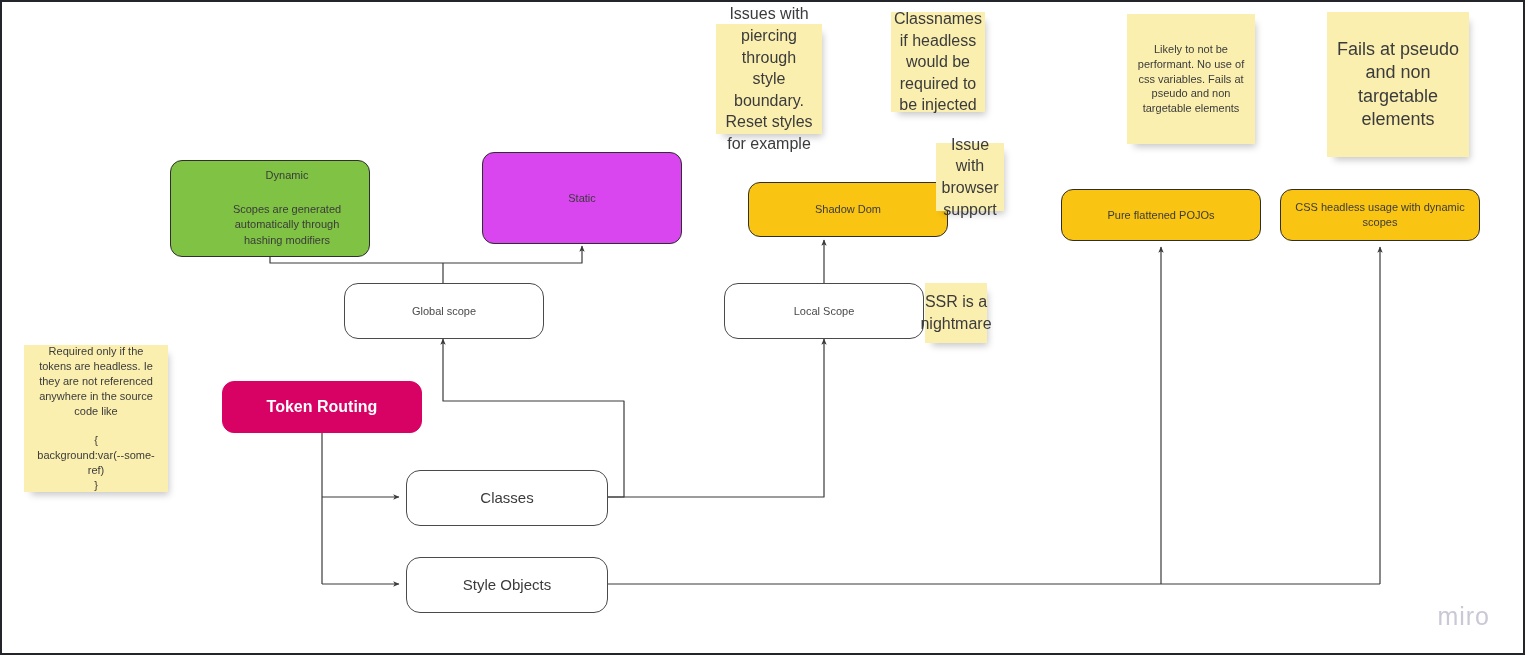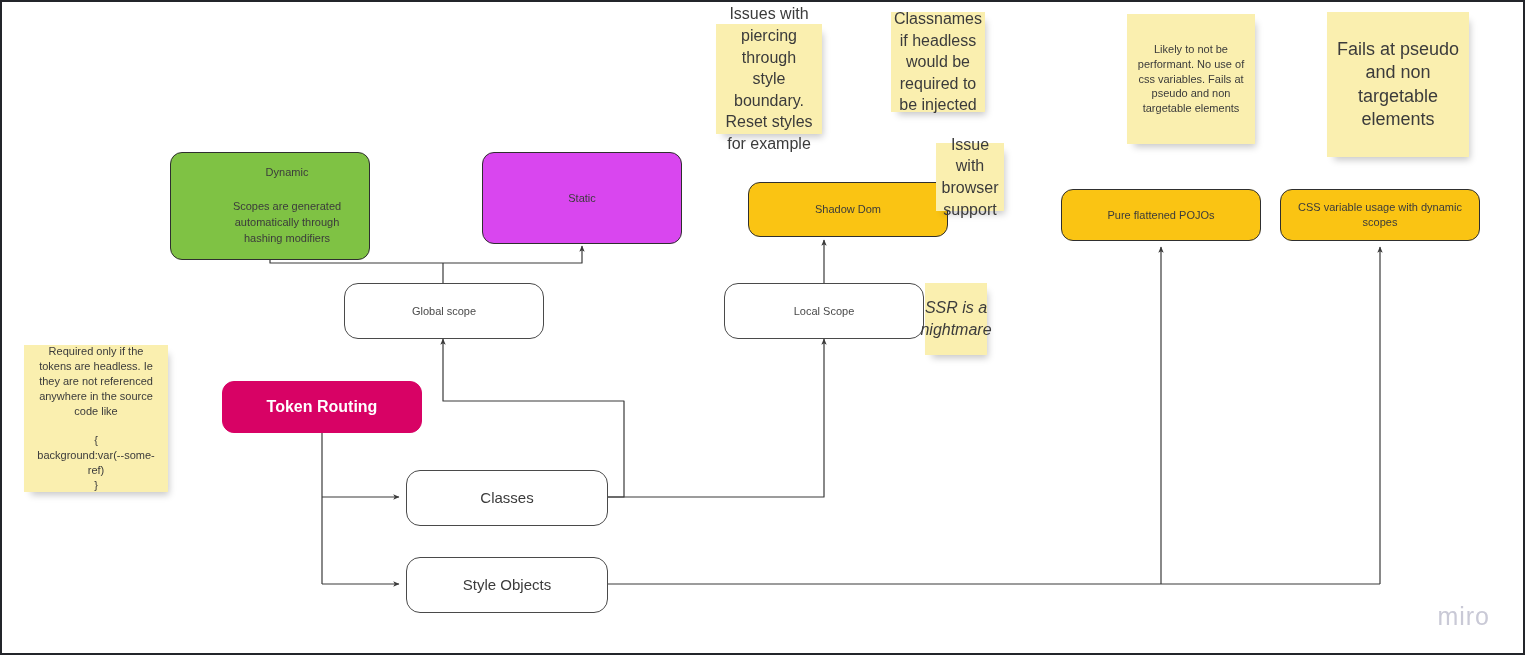--- a/index.html
+++ b/index.html
@@ -96,39 +96,39 @@
       <path d="M606,495 L622,495 L622,399 L441,399 L441,337" marker-end="url(#arw)"></path>
 
       <path d="M606,495 L822,495 L822,337" marker-end="url(#arw)"></path>
 
       <path d="M606,582 L1378,582"></path>
       <path d="M1159,582 L1159,245" marker-end="url(#arw)"></path>
       <path d="M1378,582 L1378,245" marker-end="url(#arw)"></path>
     </g>
   </svg>
 
-  <div class="node green" style="left:168px;top:150px;width:200px;height:108px;padding-left:44px;">
+  <div class="node green" style="left:168px;top:158px;width:200px;height:97px;padding-left:44px;">
     <div class="ttl">Dynamic</div>
     <div class="sub">Scopes are generated automatically through hashing modifiers</div>
   </div>
 
   <div class="node yellow" style="left:480px;top:150px;width:200px;height:92px;">
     <div class="ttl">Static</div>
   </div>
 
   <div class="node orange" style="left:722px;top:180px;width:200px;height:55px;margin-left:24px;">
     <div class="ttl">Shadow Dom</div>
   </div>
 
   <div class="node orange" style="left:1059px;top:187px;width:200px;height:52px;">
     <div class="ttl">Pure flattened POJOs</div>
   </div>
 
   <div class="node orange" style="left:1278px;top:187px;width:200px;height:52px;">
-    <div class="ttl">CSS variable usage with dynamic scopes</div>
+    <div class="ttl">CSS headless usage with dynamic scopes</div>
   </div>
 
   <div class="node plain" style="left:342px;top:281px;width:200px;height:56px;">
     <div class="ttl">Global scope</div>
   </div>
 
   <div class="node plain" style="left:722px;top:281px;width:200px;height:56px;">
     <div class="ttl">Local Scope</div>
   </div>
 
@@ -149,21 +149,21 @@
   </div>
 
   <div class="sticky s12" style="left:889px;top:10px;width:94px;height:100px;">
     <div class="txt">Classnames if headless would be required to be injected</div>
   </div>
 
   <div class="sticky s12" style="left:934px;top:141px;width:68px;height:68px;">
     <div class="txt">Issue with browser support</div>
   </div>
 
-  <div class="sticky s12" style="left:923px;top:281px;width:62px;height:72px;font-style:italic;">
+  <div class="sticky s12" style="left:923px;top:281px;width:62px;height:60px;">
     <div class="txt">SSR is a nightmare</div>
   </div>
 
   <div class="sticky s11" style="left:1125px;top:12px;width:128px;height:130px;">
     <div class="txt">Likely to not be performant. No use of css variables. Fails at pseudo and non targetable elements</div>
   </div>
 
   <div class="sticky s18" style="left:1325px;top:10px;width:142px;height:145px;">
     <div class="txt">Fails at pseudo and non targetable elements</div>
   </div>

